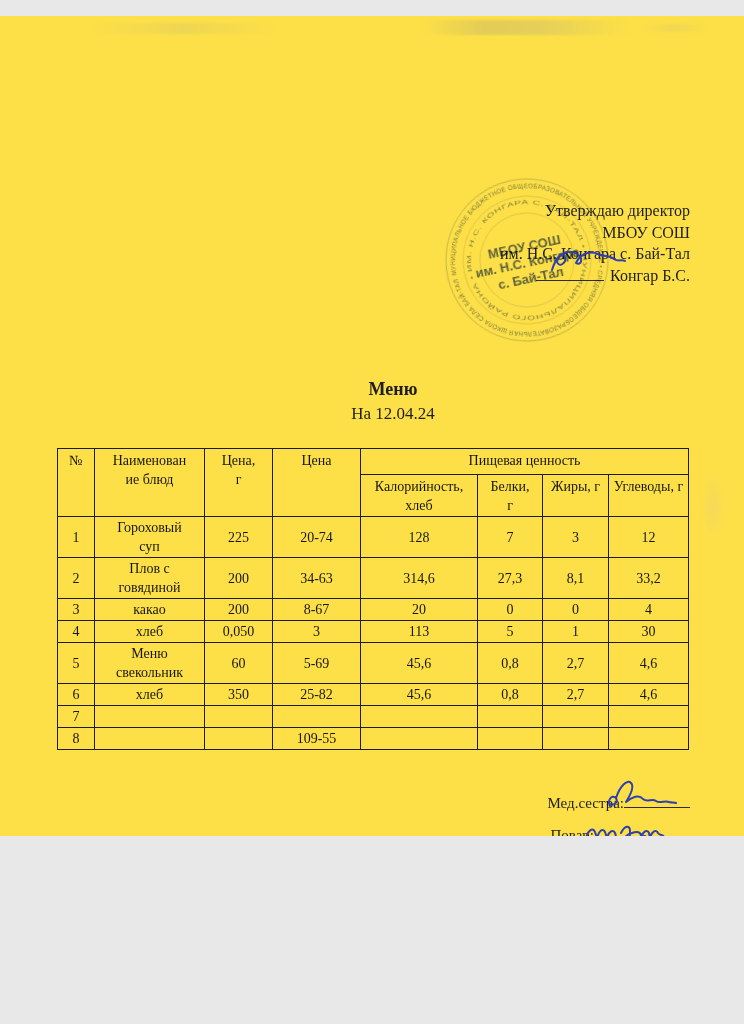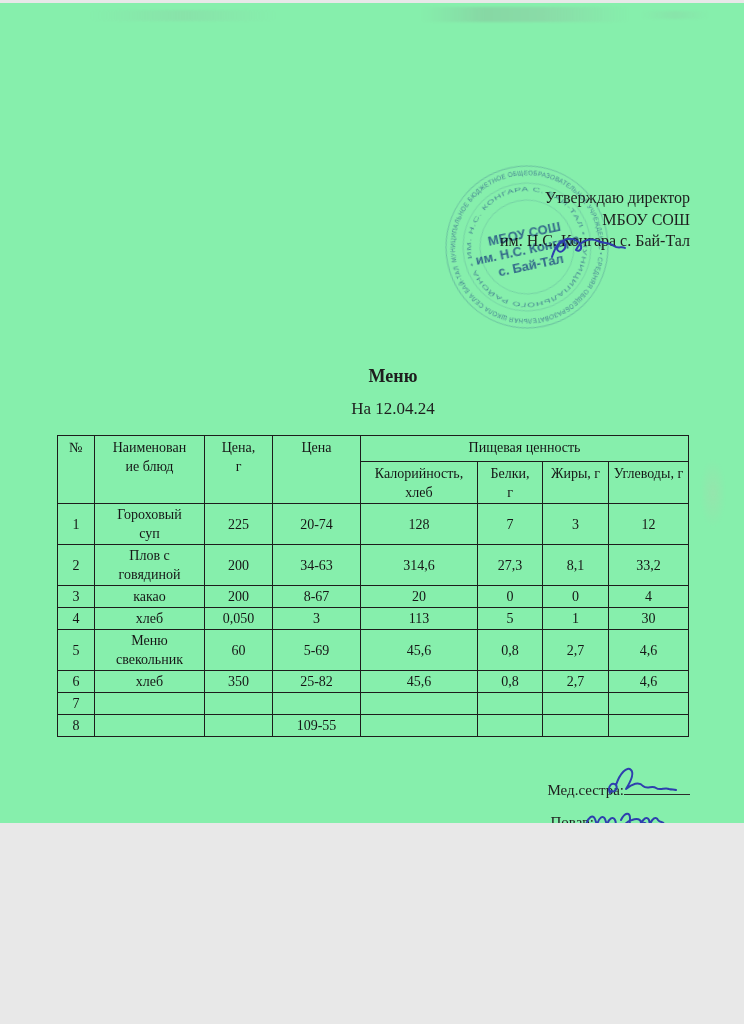--- a/index.html
+++ b/index.html
@@ -1,18 +1,18 @@
 <!DOCTYPE html>
 <html><head>
 <meta charset="utf-8">
 <style>
   html,body{margin:0;padding:0;background:#e8e8e8;}
   .page{
-    position:relative;width:744px;height:820px;margin:3px auto;
-    background:#86efac;overflow:hidden;
+    position:relative;width:744px;height:820px;margin:16px auto;
+    background:#fde047;overflow:hidden;
     font-family:"Liberation Serif","DejaVu Serif",serif;
     color:#1e1e1e;
   }
   
   .smudge{position:absolute;filter:blur(1.2px);pointer-events:none;}
   .sm1{left:88px;top:7px;width:190px;height:11px;background:linear-gradient(90deg,transparent,#9a9a9a,transparent);opacity:.14;}
   .sm2{left:420px;top:4px;width:210px;height:15px;background:linear-gradient(90deg,transparent,#8a8a8a 30%,#9a9a9a 60%,transparent);opacity:.22;}
   .sm3{left:640px;top:8px;width:70px;height:8px;background:linear-gradient(90deg,transparent,#999,transparent);opacity:.12;}
   .sm4{left:2px;top:1006px;width:10px;height:7px;background:#555;opacity:.45;filter:blur(.6px);}
   .sm5{left:700px;top:455px;width:26px;height:70px;background:radial-gradient(closest-side,#d8b8b0,transparent);opacity:.18;}
@@ -28,21 +28,21 @@
     mix-blend-mode:multiply;opacity:.92;filter:blur(.35px);
     transform:rotate(-12deg);
   }
   .stamp text{font-family:"Liberation Sans","DejaVu Sans",sans-serif;}
   
   .doc-title{
     position:absolute;top:363px;left:393px;transform:translateX(-50%);
     font-size:18px;font-weight:bold;
   }
   .doc-date{
-    position:absolute;top:396px;left:393px;transform:translateX(-50%);
+    position:absolute;top:388px;left:393px;transform:translateX(-50%);
     font-size:17px;
   }
   
   table.menu{
     position:absolute;left:57px;top:432px;width:631px;
     border-collapse:collapse;table-layout:fixed;
     font-size:14px;line-height:19px;color:#161616;
   }
   table.menu td{
     border:1.5px solid #1c1c1c;padding:1px 3px;text-align:center;
@@ -77,20 +77,21 @@
   <div class="smudge sm1"></div>
   <div class="smudge sm2"></div>
   <div class="smudge sm3"></div>
   <div class="smudge sm4"></div>
   <div class="smudge sm5"></div>
 
   <div class="approval">
     <div>Утверждаю директор</div>
     <div>МБОУ СОШ</div>
     <div>им. Н.С. Конгара с. Бай-Тал</div>
+    <div><span class="sig-line"></span><span>Конгар Б.С.</span></div>
   </div>
 
   <svg class="stamp" viewBox="0 0 172 172">
     <defs>
       <path id="ringO" d="M 14,86 a 72,72 0 0 1 144,0 a 72,72 0 0 1 -144,0"></path>
       <path id="ringI" d="M 30,86 a 56,56 0 0 1 112,0 a 56,56 0 0 1 -112,0"></path>
     </defs>
     <circle cx="86" cy="86" r="81" fill="none" stroke="#4f61c6" stroke-width="1" opacity="0.35"></circle>
     <circle cx="86" cy="86" r="64" fill="none" stroke="#4f61c6" stroke-width="0.8" opacity="0.25"></circle>
     <circle cx="86" cy="86" r="47" fill="none" stroke="#4f61c6" stroke-width="0.8" opacity="0.25"></circle>

